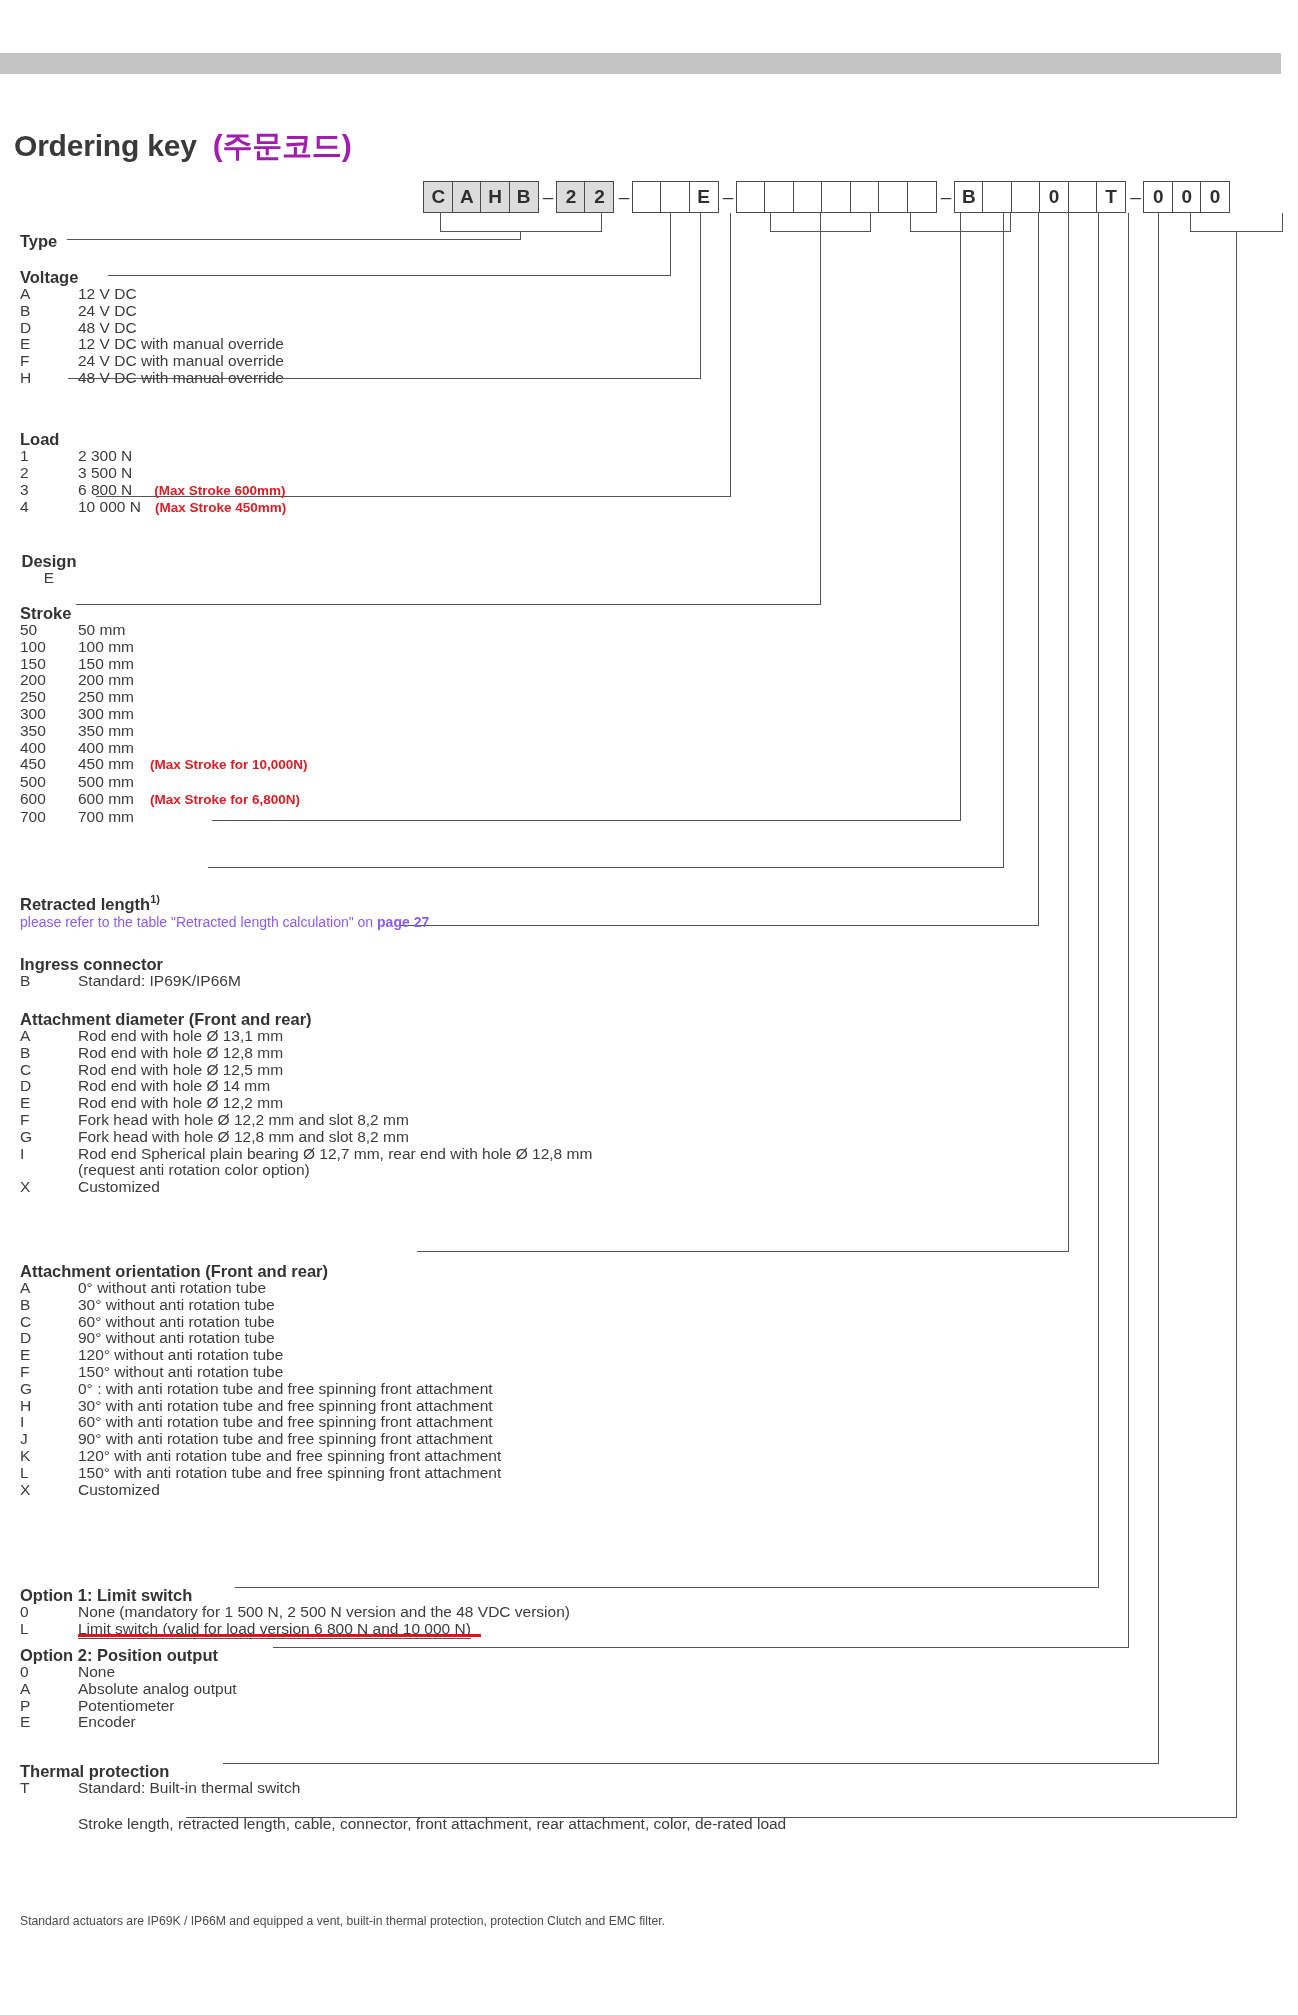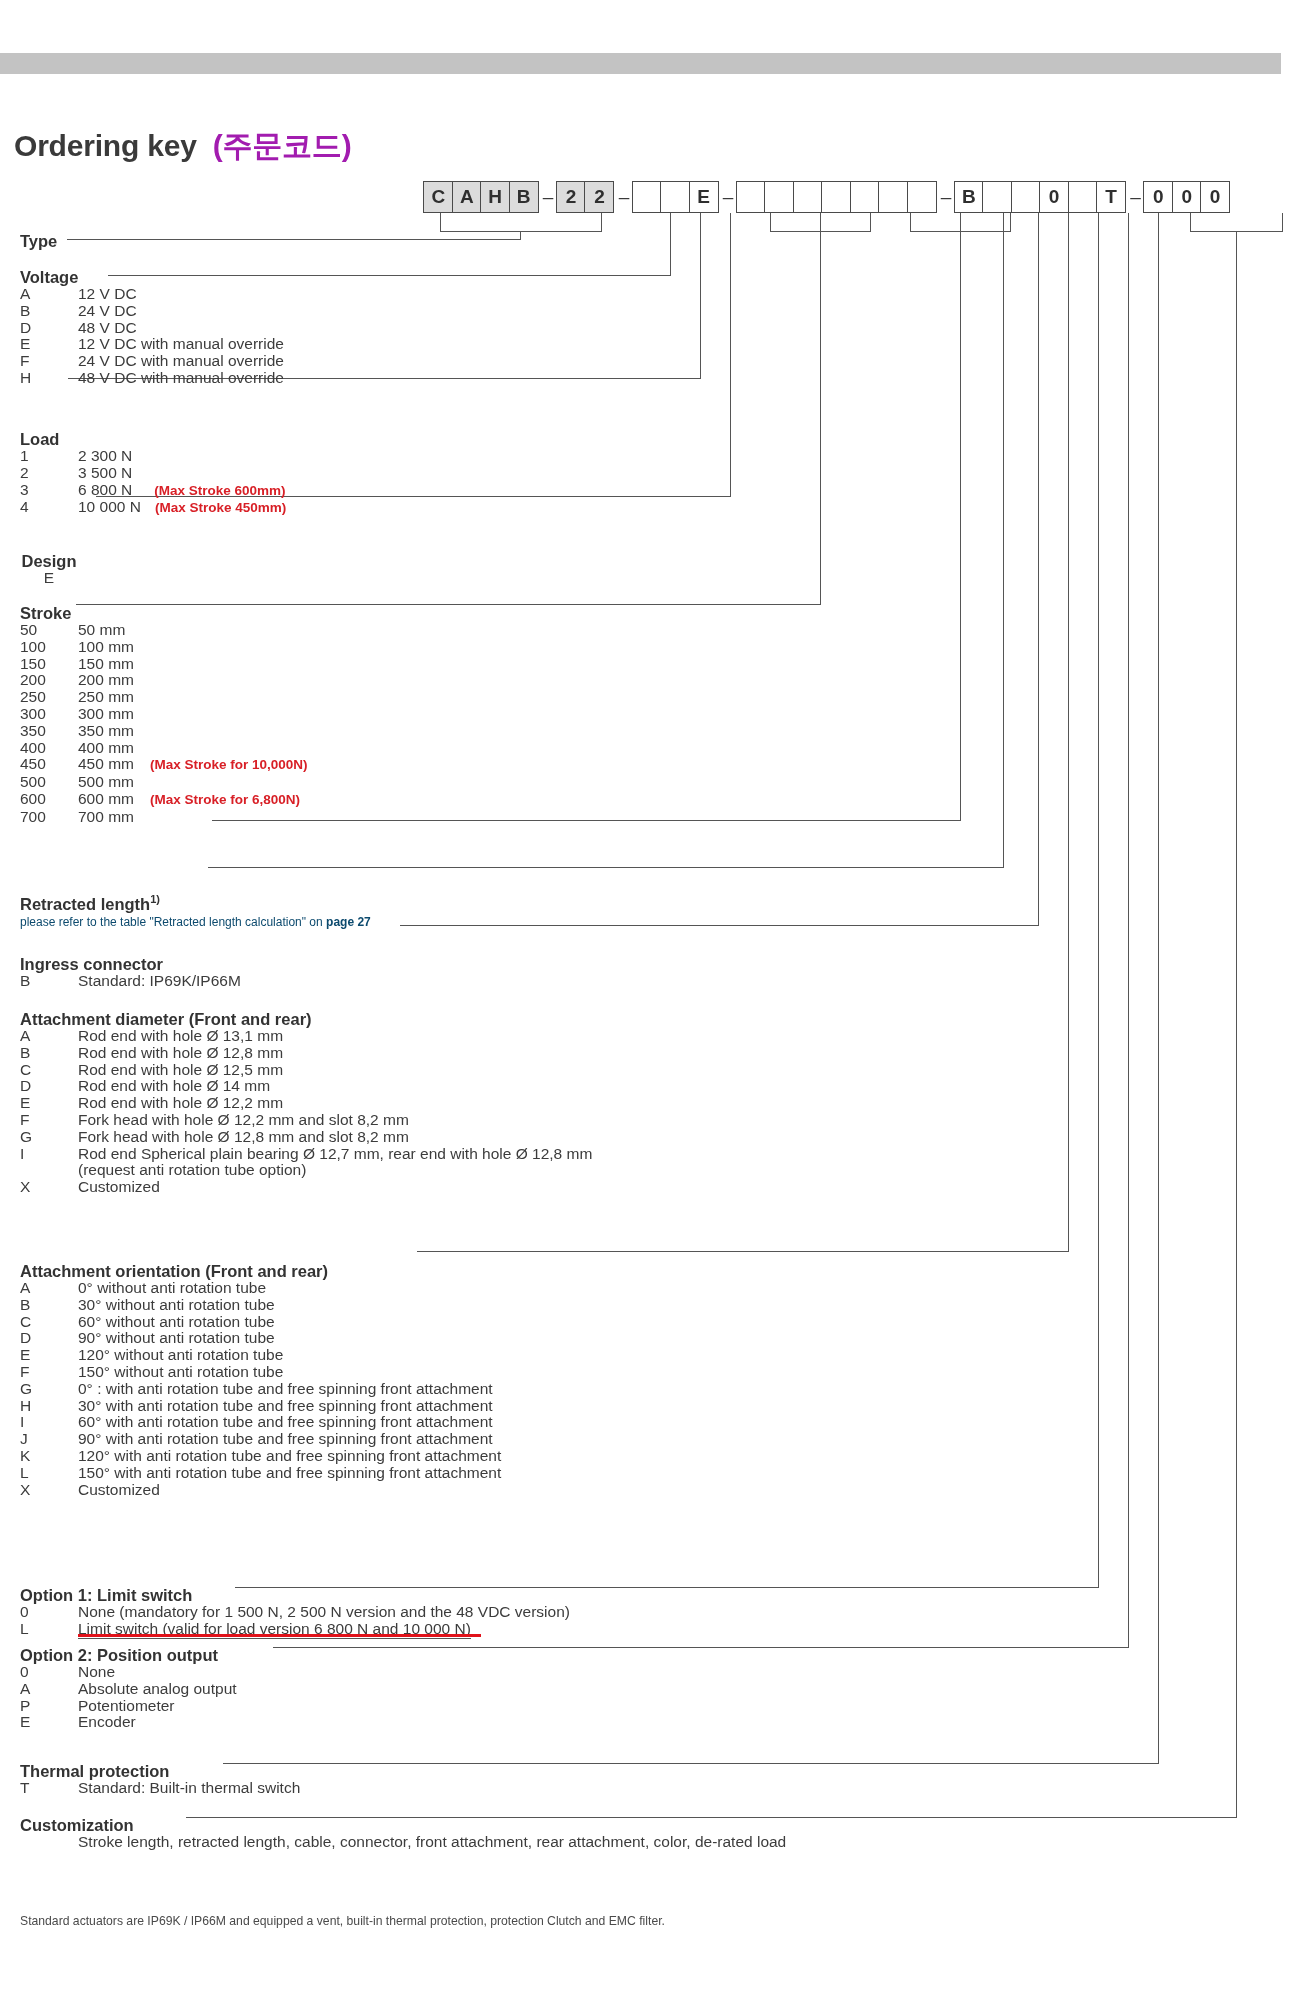--- a/index.html
+++ b/index.html
@@ -32,21 +32,21 @@
   .hl{position:absolute;height:0;border-top:1.4px solid #555;}
 
   
   .sec{position:absolute;left:20px;}
   .hd{font-size:16.5px;font-weight:bold;color:#333;line-height:18px;white-space:nowrap;}
   .hd sup{font-size:11px;font-weight:bold;vertical-align:super;}
   .row{font-size:15.5px;line-height:16.8px;color:#3c3c3c;white-space:nowrap;}
   .row .k{display:inline-block;width:58px;}
   .row .v{display:inline-block;}
   .note{color:#d81f26;font-weight:bold;font-size:13.5px;}
-  .plain{font-size:12px;line-height:17px;color:#0c4a6e;}
+  .plain{font-size:14px;line-height:17px;color:#8b5cf6;}
   .plain b{font-weight:bold;}
   .ul-blk{border-bottom:1.2px solid #555;}
   .redline{position:absolute;height:0;border-top:3.4px solid #e1121a;}
   .foot{position:absolute;left:20px;top:1914px;font-size:12.2px;color:#4a4a4a;white-space:nowrap;}
 </style>
 </head>
 <body>
 
 <div class="topbar"></div>
 
@@ -192,21 +192,21 @@
     <div class="sec" style="top: 1010px;">
       <div class="hd">Attachment diameter (Front and rear)</div>
       <div class="row"><span class="k">A</span><span class="v">Rod end with hole Ø 13,1 mm</span></div>
       <div class="row"><span class="k">B</span><span class="v">Rod end with hole Ø 12,8 mm</span></div>
       <div class="row"><span class="k">C</span><span class="v">Rod end with hole Ø 12,5 mm</span></div>
       <div class="row"><span class="k">D</span><span class="v">Rod end with hole Ø 14 mm</span></div>
       <div class="row"><span class="k">E</span><span class="v">Rod end with hole Ø 12,2 mm</span></div>
       <div class="row"><span class="k">F</span><span class="v">Fork head with hole Ø 12,2 mm and slot 8,2 mm</span></div>
       <div class="row"><span class="k">G</span><span class="v">Fork head with hole Ø 12,8 mm and slot 8,2 mm</span></div>
       <div class="row"><span class="k">I</span><span class="v">Rod end Spherical plain bearing Ø 12,7 mm, rear end with hole Ø 12,8 mm</span></div>
-      <div class="row"><span class="k"></span><span class="v">(request anti rotation tube option)</span></div>
+      <div class="row"><span class="k"></span><span class="v">(request anti rotation color option)</span></div>
       <div class="row"><span class="k">X</span><span class="v">Customized</span></div>
     </div>
     <div class="sec" style="top: 1262px;">
       <div class="hd">Attachment orientation (Front and rear)</div>
       <div class="row"><span class="k">A</span><span class="v">0° without anti rotation tube</span></div>
       <div class="row"><span class="k">B</span><span class="v">30° without anti rotation tube</span></div>
       <div class="row"><span class="k">C</span><span class="v">60° without anti rotation tube</span></div>
       <div class="row"><span class="k">D</span><span class="v">90° without anti rotation tube</span></div>
       <div class="row"><span class="k">E</span><span class="v">120° without anti rotation tube</span></div>
       <div class="row"><span class="k">F</span><span class="v">150° without anti rotation tube</span></div>
@@ -228,20 +228,19 @@
       <div class="row"><span class="k">0</span><span class="v">None</span></div>
       <div class="row"><span class="k">A</span><span class="v">Absolute analog output</span></div>
       <div class="row"><span class="k">P</span><span class="v">Potentiometer</span></div>
       <div class="row"><span class="k">E</span><span class="v">Encoder</span></div>
     </div>
     <div class="sec" style="top: 1762px;">
       <div class="hd">Thermal protection</div>
       <div class="row"><span class="k">T</span><span class="v">Standard: Built-in thermal switch</span></div>
     </div>
     <div class="sec" style="top: 1816px;">
-      <div class="hd">Customization</div>
       <div class="row"><span class="k"></span><span class="v">Stroke length, retracted length, cable, connector, front attachment, rear attachment, color, de-rated load</span></div>
     </div>
   </div>
 
 <div class="foot">Standard actuators are IP69K / IP66M and equipped a vent, built-in thermal protection, protection Clutch and EMC filter.</div>
 
 <div class="redline" style="left: 78px; top: 1634px; width: 403px;"></div>
 
 </body></html>

